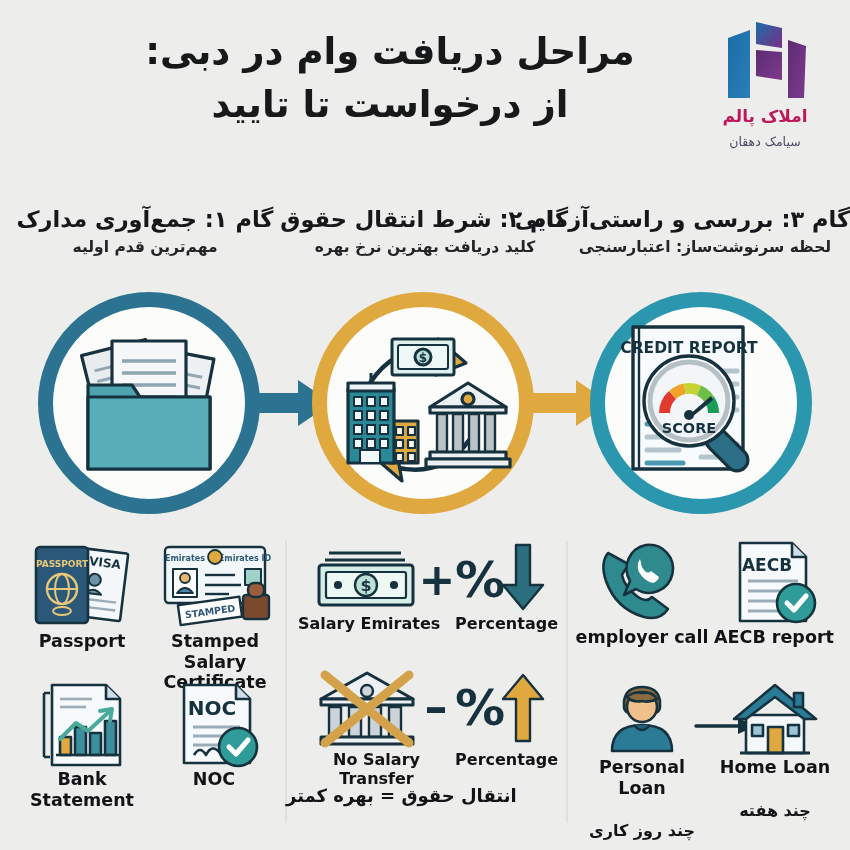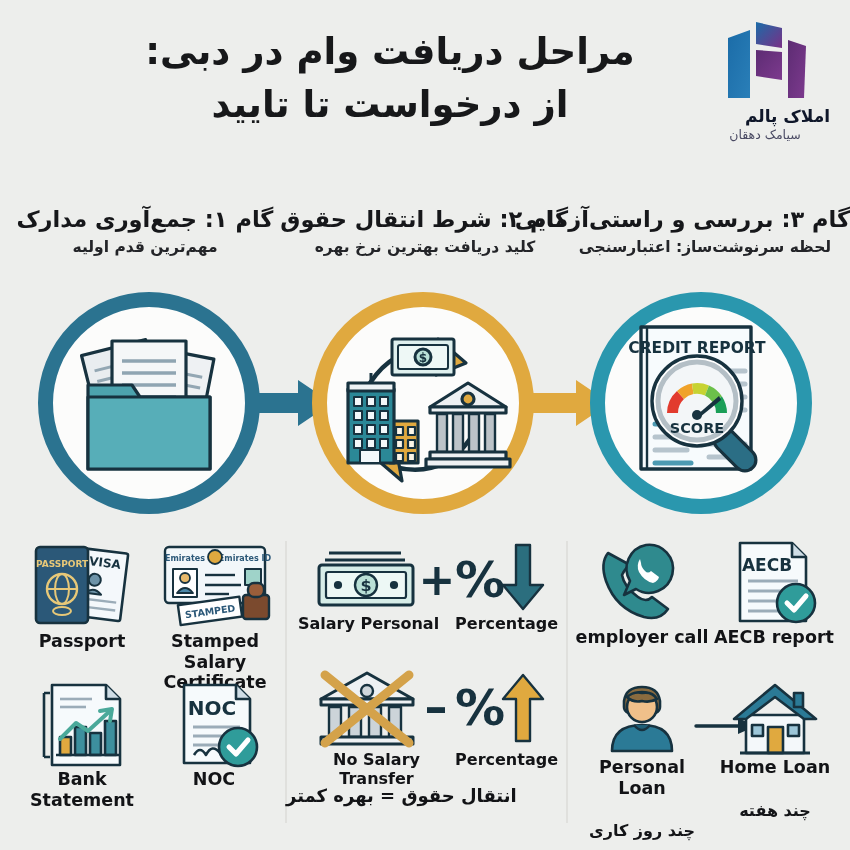--- a/index.html
+++ b/index.html
@@ -16,26 +16,26 @@
     position:absolute;left:120px;top:26px;width:540px;
     text-align:center;direction:rtl;
     font-weight:bold;font-size:37px;line-height:1.42;
     color:#17181a;letter-spacing:-0.3px;
   }
   .title div{white-space:nowrap;}
 
   .logo{position:absolute;left:700px;top:18px;width:130px;height:130px;}
   .logo .mark{position:relative;width:110px;height:86px;margin:0 auto;}
   .logo .lbl1{
-    text-align:right;direction:rtl;font-weight:bold;font-size:17px;
-    color:#0f172a;margin-top:2px;letter-spacing:0.3px;
+    text-align:center;direction:rtl;font-weight:bold;font-size:17px;
+    color:#be185d;margin-top:2px;letter-spacing:0.3px;
   }
   .logo .lbl2{
     text-align:center;direction:rtl;font-size:12.5px;
-    color:#4a4a63;margin-top:1px;
+    color:#4a4a63;margin-top:8px;
   }
 
   
   .steps-head{position:absolute;left:0;top:205px;width:850px;height:80px;}
   .step-head{position:absolute;top:0;text-align:center;direction:rtl;}
   .step-head .h{
     font-weight:bold;font-size:22.5px;color:#16171a;white-space:nowrap;
     line-height:1.25;
   }
   .step-head .s{
@@ -242,21 +242,21 @@
       </div>
     </div>
 
     <div class="arrow" style="left:526px;">
       <svg width="86" height="46" viewBox="0 0 86 46">
         <path d="M0 13 L50 13 L50 0 L84 23 L50 46 L50 33 L0 33 Z" fill="#e0a93f"></path>
       </svg>
     </div>
 
     <div class="circ" id="c3">
-      <div style="position:absolute;left:16px;top:14px;">
+      <div style="position:absolute;left:8px;top:14px;">
         <svg width="160" height="164" viewBox="0 0 160 164">
           <g stroke="#17323f" stroke-width="3.4" stroke-linejoin="round">
             <rect x="20" y="6" width="110" height="142" fill="#f7fbfd"></rect>
             <line x1="26" y1="6" x2="26" y2="148" stroke-width="2.4"></line>
           </g>
           <text x="76" y="32" font-size="15.5" font-weight="bold" fill="#17323f" text-anchor="middle" font-family="DejaVu Sans">CREDIT REPORT</text>
           <g stroke="#b6c4cd" stroke-width="5" stroke-linecap="round">
             <line x1="100" y1="50" x2="124" y2="50"></line>
               <line x1="102" y1="63" x2="124" y2="63"></line>
             <line x1="100" y1="76" x2="124" y2="76"></line>
@@ -415,21 +415,21 @@
               <circle cx="89" cy="48" r="2.6" fill="#17323f"></circle>
           </g>
           <text x="132" y="58" font-size="44" font-weight="bold" fill="#17323f" text-anchor="middle" font-family="DejaVu Sans">+</text>
           <text x="175" y="60" font-size="50" font-weight="bold" fill="#17323f" text-anchor="middle" font-family="DejaVu Sans">%</text>
           <g>
             <path d="M211 8 L225 8 L225 48 L238 48 L218 72 L198 48 L211 48 Z" fill="#2b6e7e" stroke="#17323f" stroke-width="2.4" stroke-linejoin="round"></path>
           </g>
         </svg>
       </div>
       <div style="display:flex;justify-content:space-between;padding:0 2px;">
-        <span class="cap cap-en-sm">Salary Personal</span>
+        <span class="cap cap-en-sm">Salary Emirates</span>
         <span class="cap cap-en-sm">Percentage</span>
       </div>
     </div>
 
     <div class="cell" style="left:296px;top:134px;width:264px;">
       <div class="art" style="height:84px;">
         <svg width="246" height="84" viewBox="0 0 246 84">
           <g stroke="#17323f" stroke-width="3" stroke-linejoin="round">
             <path d="M16 32 L62 6 L108 32 Z" fill="#eef1f3"></path>
             <circle cx="62" cy="24" r="6" fill="#cfd7dc" stroke-width="2.4"></circle>

